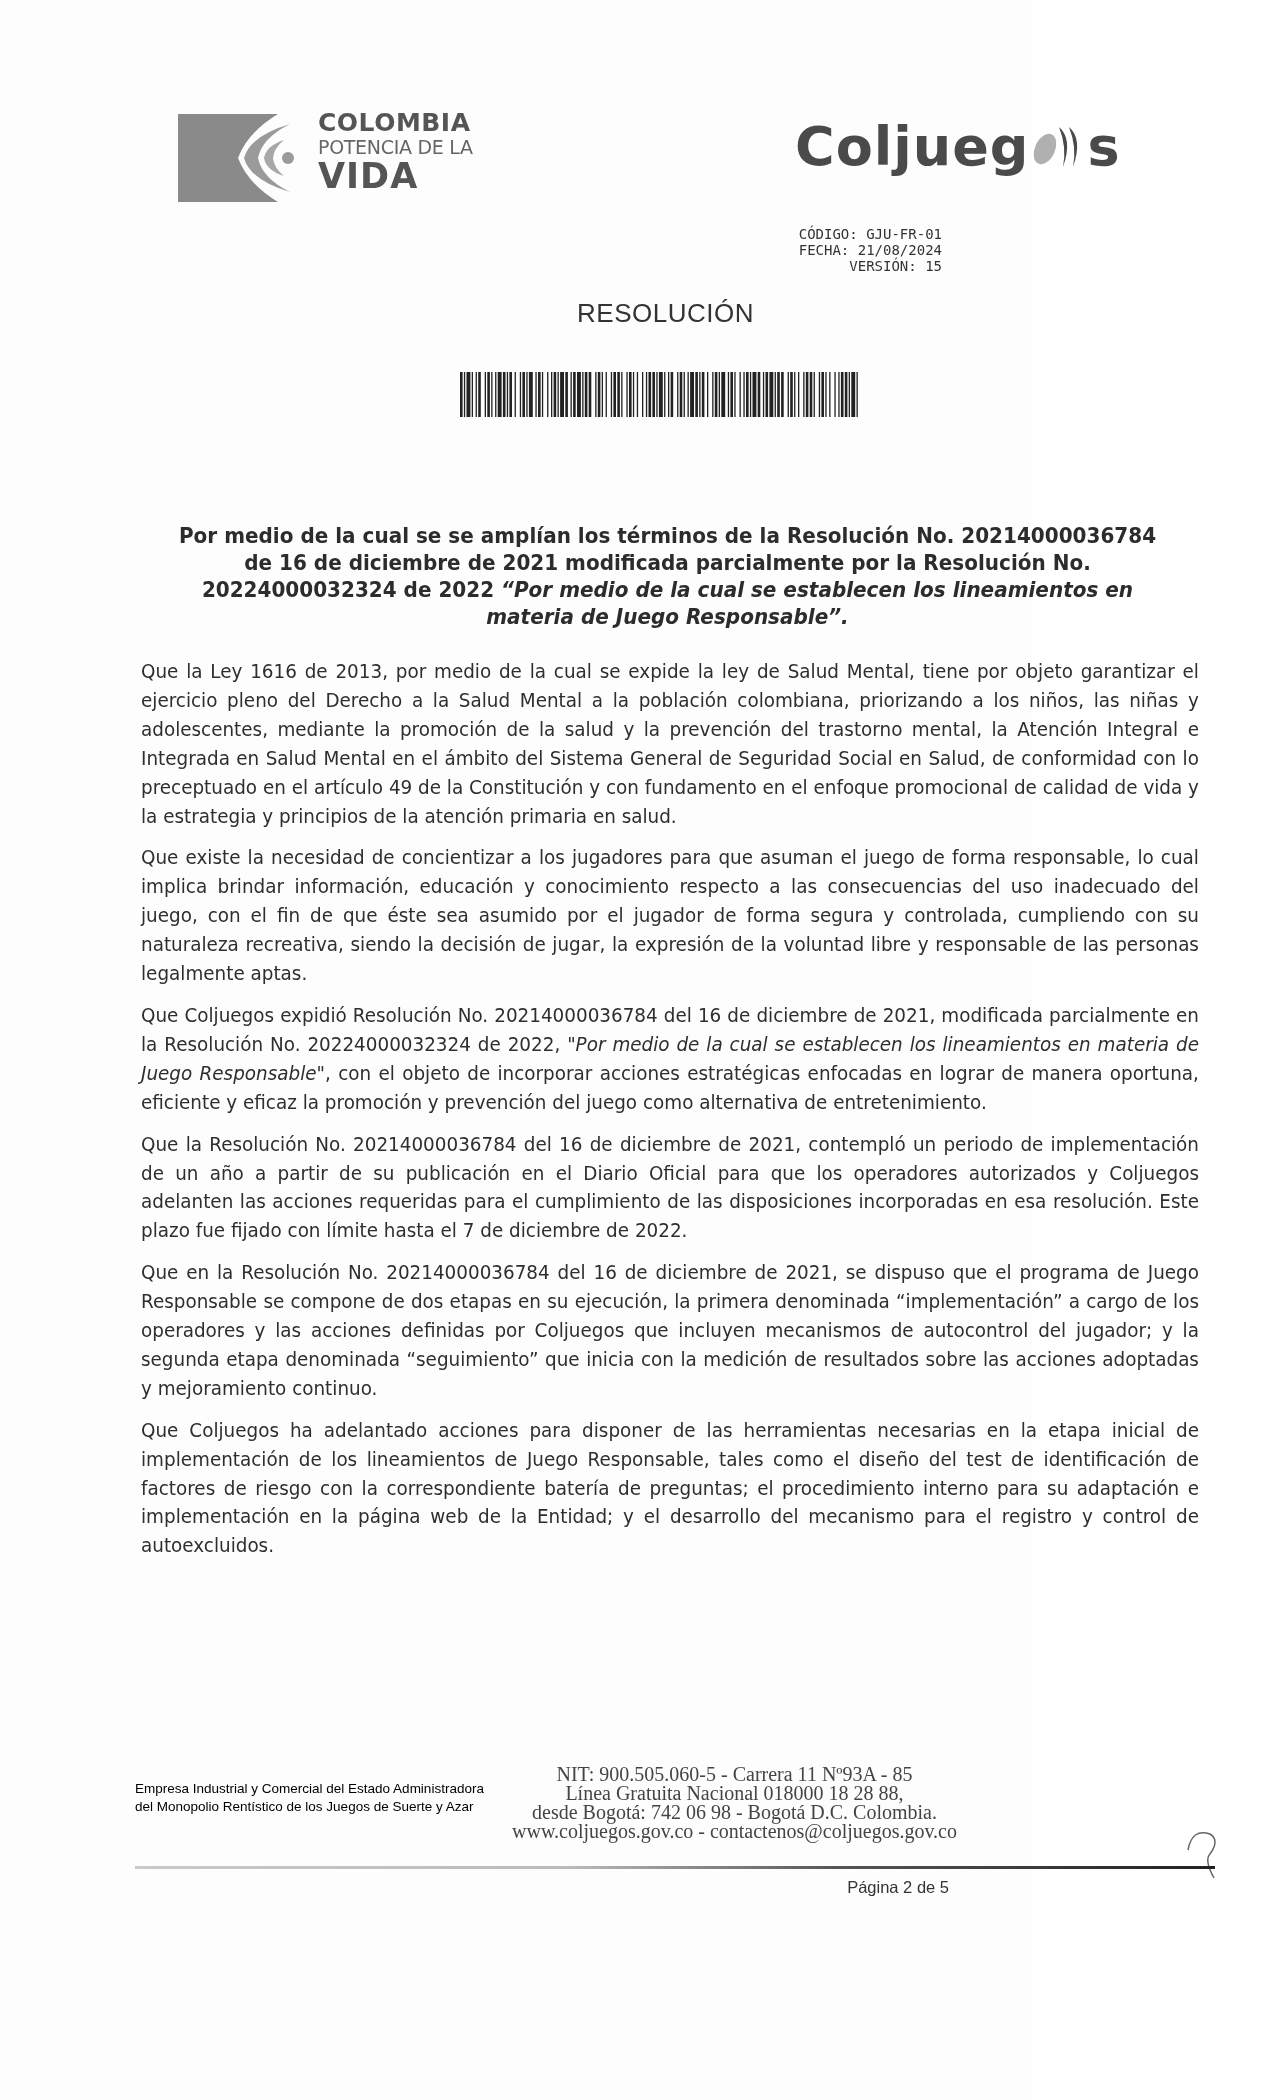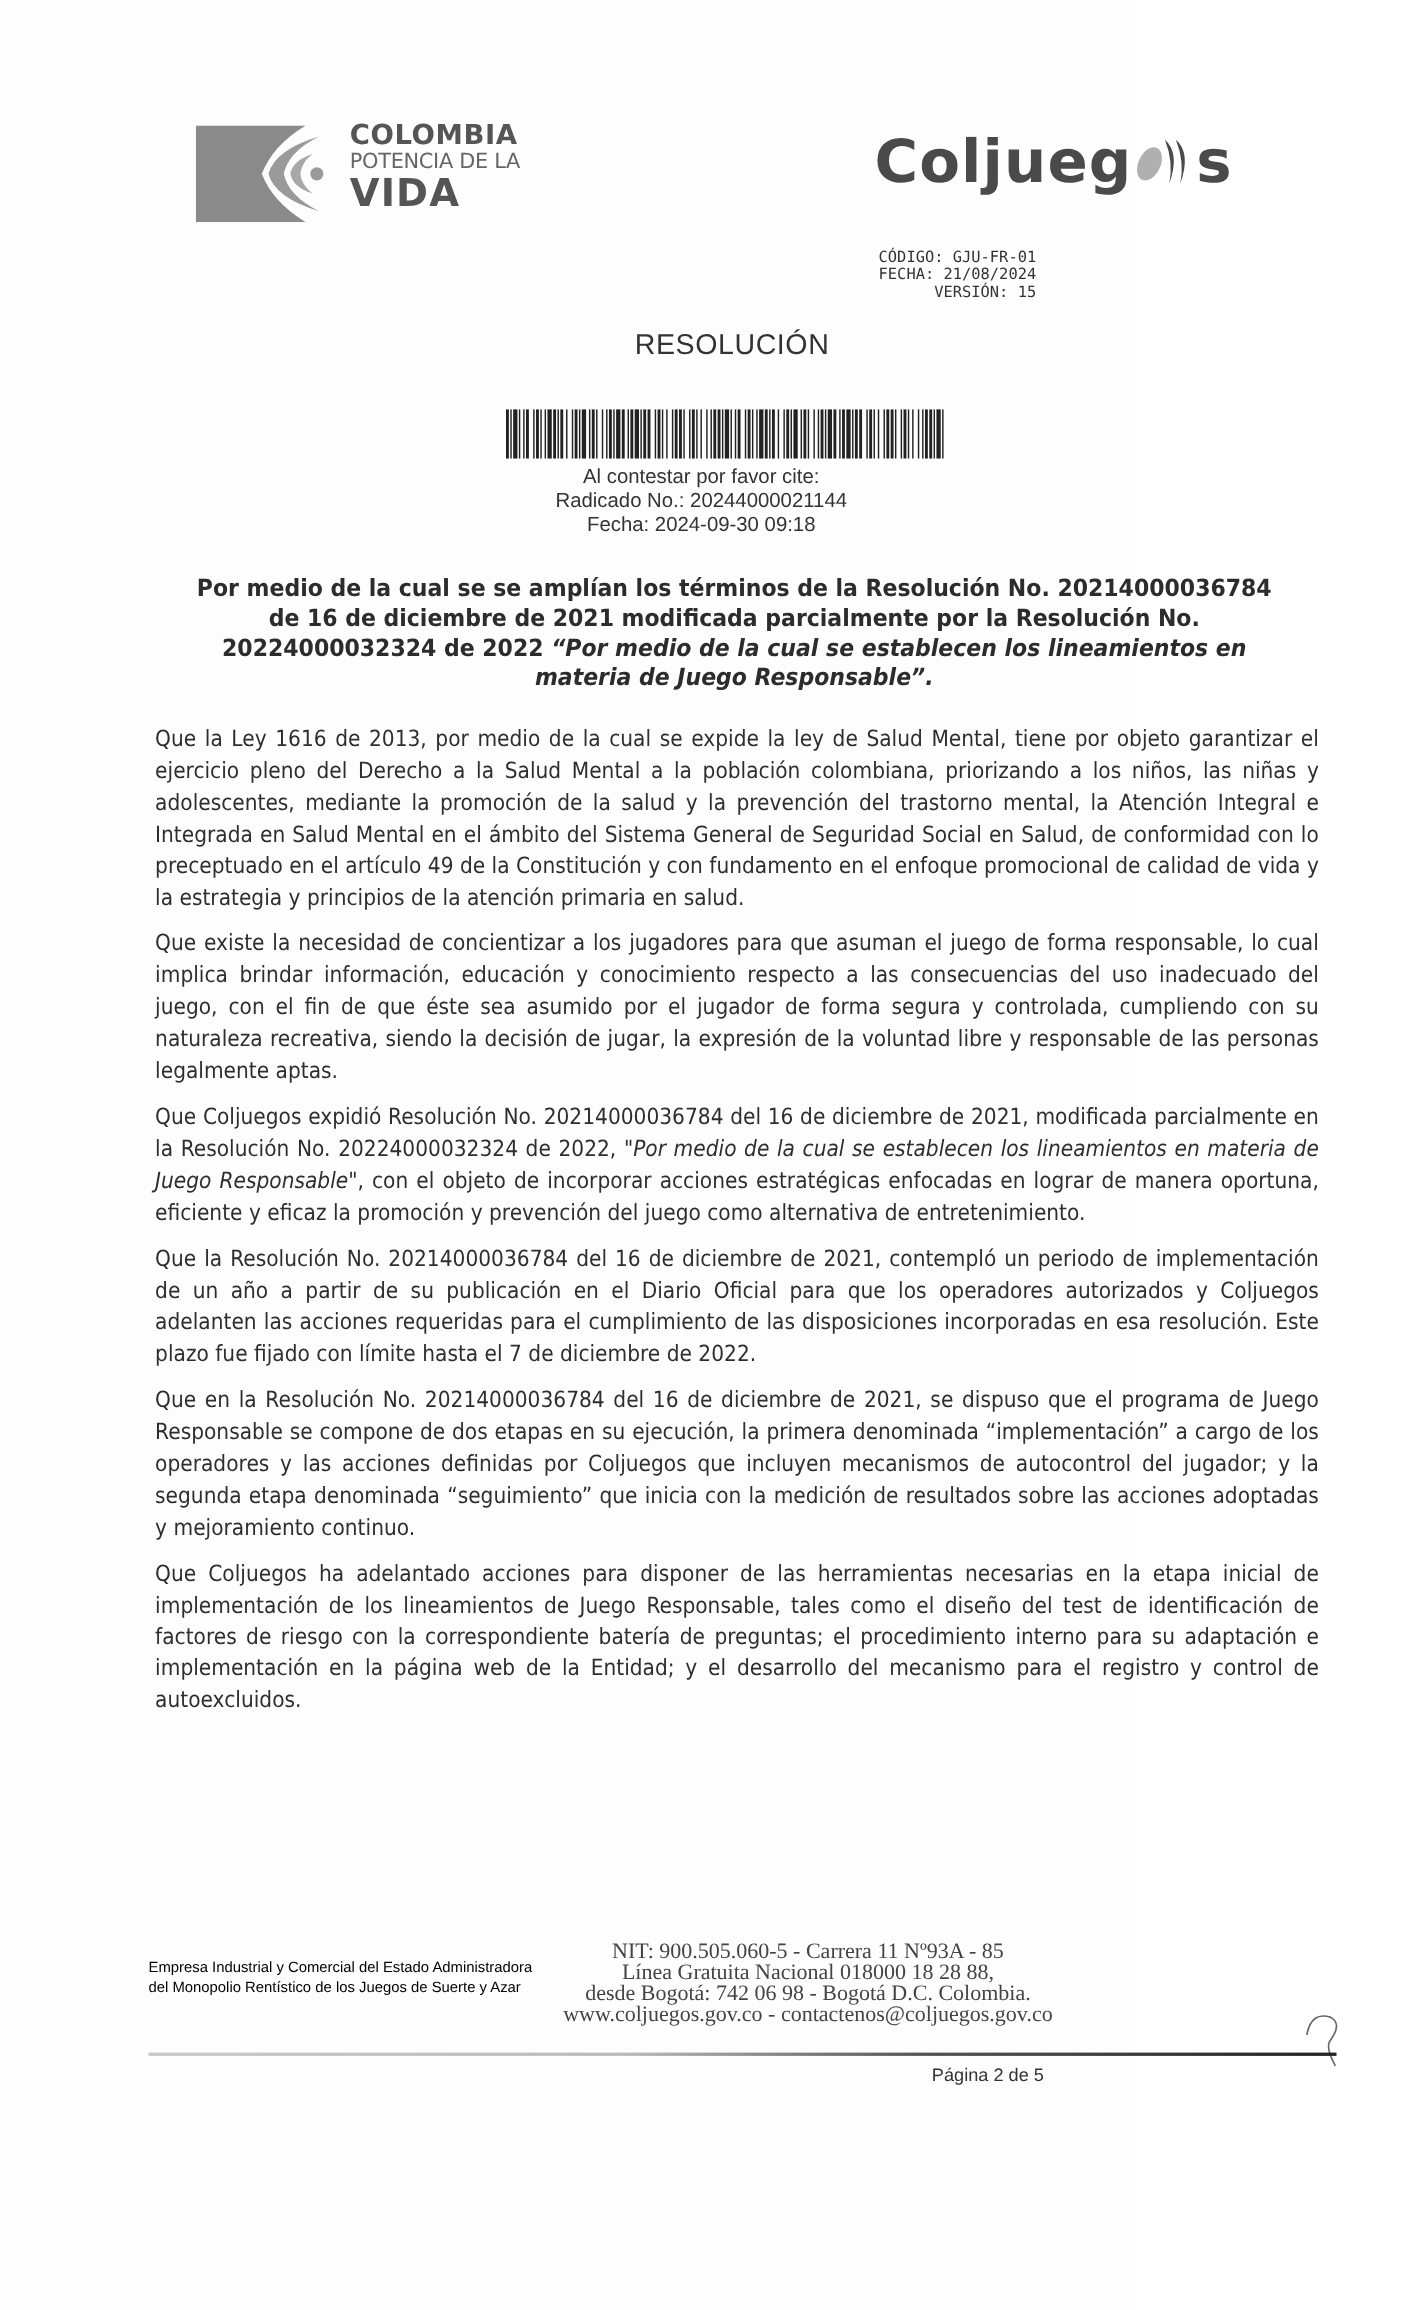--- a/index.html
+++ b/index.html
@@ -170,25 +170,20 @@
       <rect x="369.2000000000009" y="0" width="1.3" height="45" fill="#222"></rect>
       <rect x="374.4000000000009" y="0" width="1.3" height="45" fill="#222"></rect>
       <rect x="378.3000000000009" y="0" width="1.3" height="45" fill="#222"></rect>
       <rect x="380.90000000000094" y="0" width="2.6" height="45" fill="#222"></rect>
       <rect x="384.800000000001" y="0" width="2.6" height="45" fill="#222"></rect>
       <rect x="388.700000000001" y="0" width="1.3" height="45" fill="#222"></rect>
       <rect x="391.30000000000103" y="0" width="3.9000000000000004" height="45" fill="#222"></rect>
       <rect x="396.500000000001" y="0" width="1.3" height="45" fill="#222"></rect>
     </svg>
 
-  <div class="radicado">
-    <div>Al contestar por favor cite:</div>
-    <div>Radicado No.: 20244000021144</div>
-    <div>Fecha: 2024-09-30 09:18</div>
-  </div>
 
   <div class="title-block">
     <span>Por medio de la cual se se amplían los términos de la Resolución No. 20214000036784 de 16 de diciembre de 2021 modificada parcialmente por la Resolución No. 20224000032324 de 2022 </span><em>“Por medio de la cual se establecen los lineamientos en materia de Juego Responsable”.</em>
   </div>
 
   <div class="body-text">
     <p>Que la Ley 1616 de 2013, por medio de la cual se expide la ley de Salud Mental, tiene por objeto garantizar el ejercicio pleno del Derecho a la Salud Mental a la población colombiana, priorizando a los niños, las niñas y adolescentes, mediante la promoción de la salud y la prevención del trastorno mental, la Atención Integral e Integrada en Salud Mental en el ámbito del Sistema General de Seguridad Social en Salud, de conformidad con lo preceptuado en el artículo 49 de la Constitución y con fundamento en el enfoque promocional de calidad de vida y la estrategia y principios de la atención primaria en salud.</p>
     <p>Que existe la necesidad de concientizar a los jugadores para que asuman el juego de forma responsable, lo cual implica brindar información, educación y conocimiento respecto a las consecuencias del uso inadecuado del juego, con el fin de que éste sea asumido por el jugador de forma segura y controlada, cumpliendo con su naturaleza recreativa, siendo la decisión de jugar, la expresión de la voluntad libre y responsable de las personas legalmente aptas.</p>
     <p><span>Que Coljuegos expidió Resolución No. 20214000036784 del 16 de diciembre de 2021, modificada parcialmente en la Resolución No. 20224000032324 de 2022, </span><em>"Por medio de la cual se establecen los lineamientos en materia de Juego Responsable"</em><span>, con el objeto de incorporar acciones estratégicas enfocadas en lograr de manera oportuna, eficiente y eficaz la promoción y prevención del juego como alternativa de entretenimiento.</span></p>
     <p>Que la Resolución No. 20214000036784 del 16 de diciembre de 2021, contempló un periodo de implementación de un año a partir de su publicación en el Diario Oficial para que los operadores autorizados y Coljuegos adelanten las acciones requeridas para el cumplimiento de las disposiciones incorporadas en esa resolución. Este plazo fue fijado con límite hasta el 7 de diciembre de 2022.</p>

